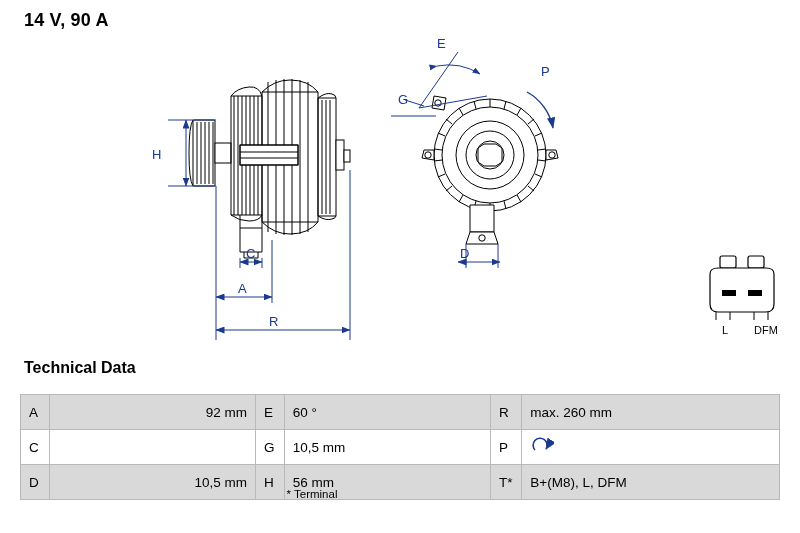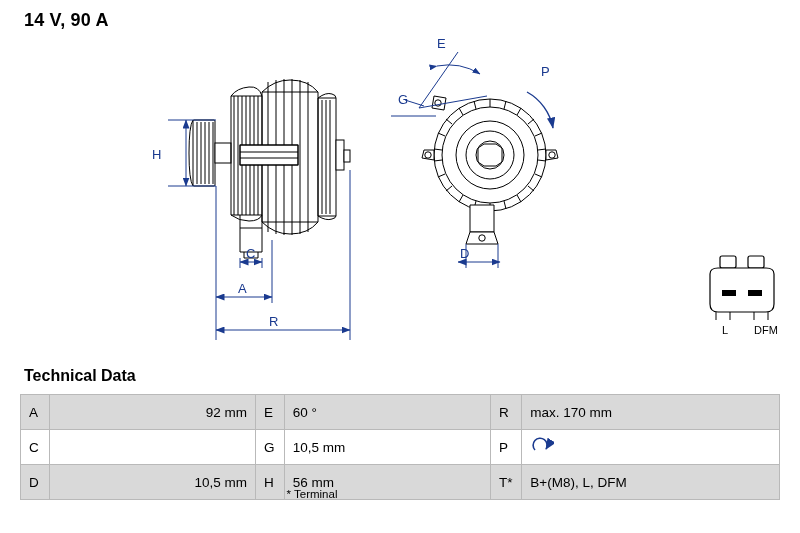--- a/index.html
+++ b/index.html
@@ -30,21 +30,21 @@
   #drawing {
     position: absolute;
     left: 0; top: 0;
     width: 800px; height: 356px;
   }
   #drawing svg { display: block; }
 
   
   #tech-head {
     position: absolute;
-    left: 24px; top: 367px;
+    left: 24px; top: 359px;
     font-size: 16px;
     font-weight: bold;
     color: #000000;
   }
 
   #table-wrap {
     position: absolute;
     left: 20px; top: 394px;
     width: 760px;
   }
@@ -250,21 +250,21 @@
 
   <div id="table-wrap">
     <table class="tdata">
       <tbody>
         <tr class="shade">
           <td class="key">A</td>
           <td class="val-a">92 mm</td>
           <td class="key">E</td>
           <td class="val-b">60 °</td>
           <td class="key">R</td>
-          <td class="val-c">max. 170 mm</td>
+          <td class="val-c">max. 260 mm</td>
         </tr>
         <tr>
           <td class="key">C</td>
           <td class="val-a"></td>
           <td class="key">G</td>
           <td class="val-b">10,5 mm</td>
           <td class="key">P</td>
           <td class="val-c">
             <span class="pictogram">
               <svg width="24" height="20" viewBox="0 0 24 20" xmlns="http://www.w3.org/2000/svg">

